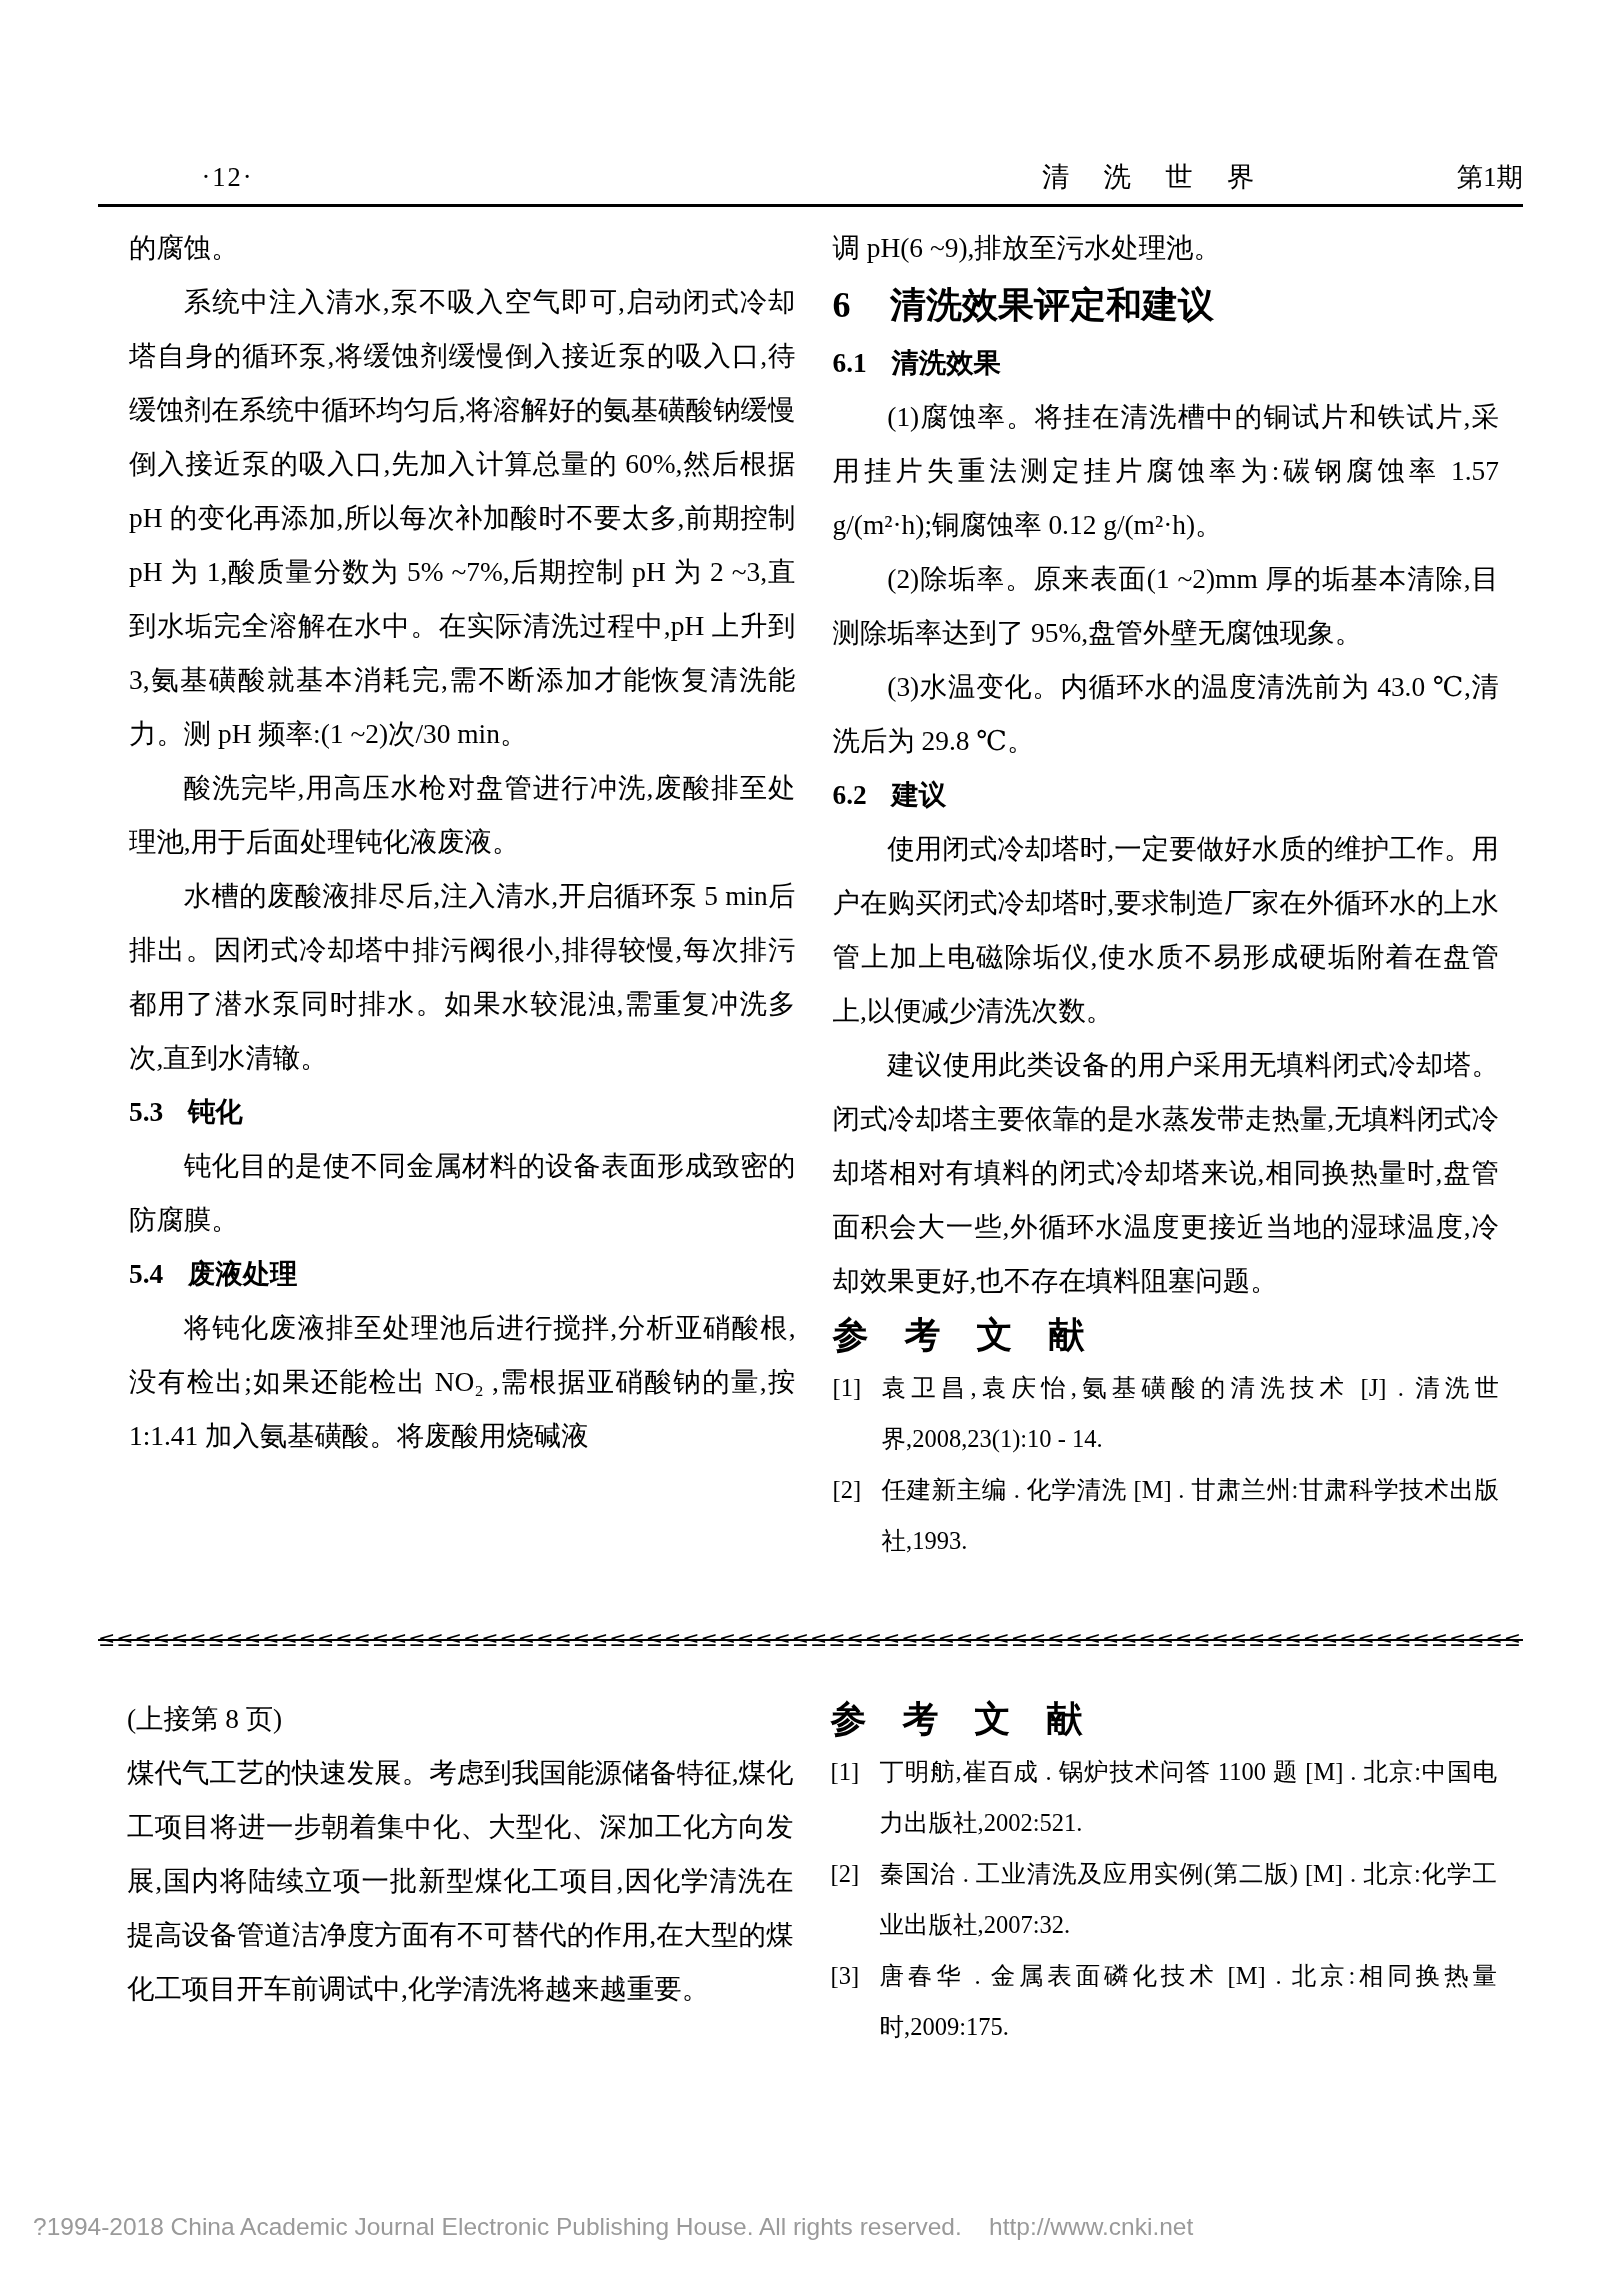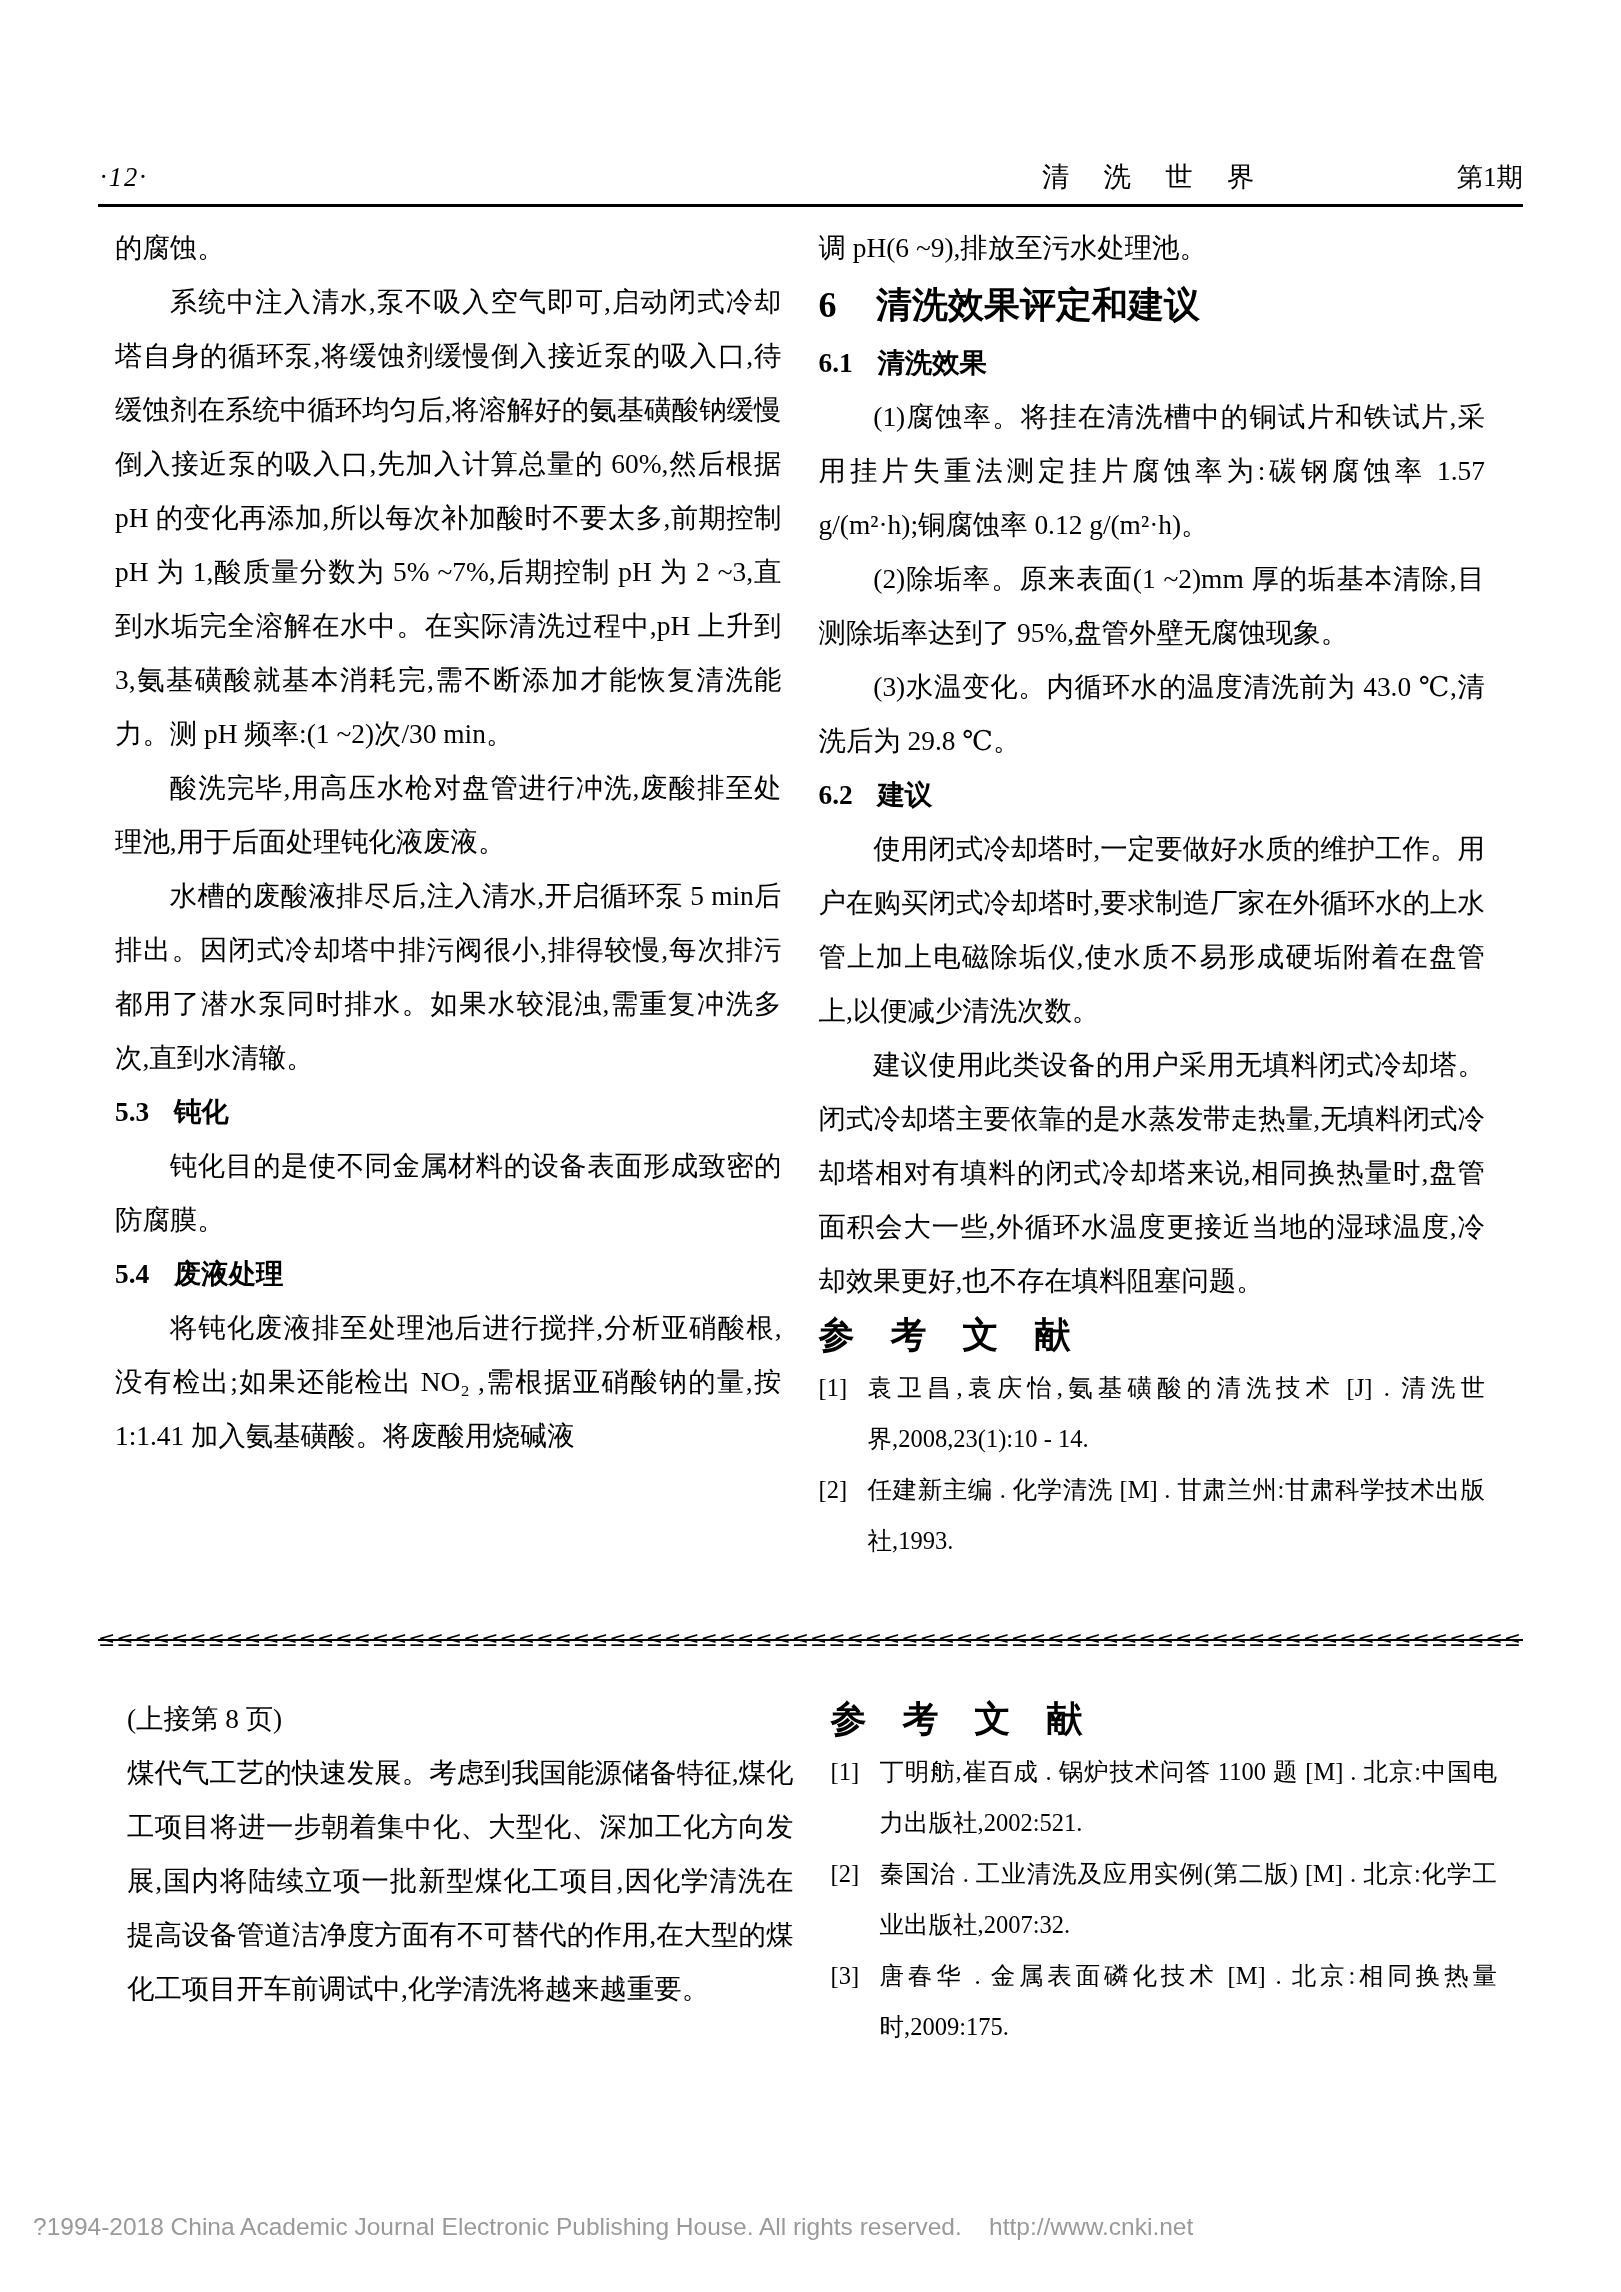--- a/index.html
+++ b/index.html
@@ -9,26 +9,26 @@
     background:#ffffff;
     font-family:"Liberation Serif","DejaVu Serif",serif;
     color:#000;
     overflow:hidden;
   }
   
   .header{
     position:absolute;top:159px;left:100px;width:1423px;
     display:flex;align-items:baseline;font-size:26.5px;
   }
-  .header .pageno{width:255px;text-align:left;letter-spacing:2px;font-style:italic;}
+  .header .pageno{width:255px;text-align:center;letter-spacing:2px;}
   .header .journal{flex:1;text-align:right;letter-spacing:13.7px;font-size:27.4px;}
   .header .issue{width:255px;text-align:right;}
   .header-rule{position:absolute;top:204px;left:98px;width:1425px;height:2.9px;background:#000;}
   
-  .cols{position:absolute;left:115px;top:221px;width:1370px;display:flex;gap:37px;}
+  .cols{position:absolute;left:129px;top:221px;width:1370px;display:flex;gap:37px;}
   .cols-bottom{position:absolute;left:127px;top:1692px;width:1370px;display:flex;gap:37px;}
   .col{width:667px;font-size:27.4px;line-height:54px;text-align:justify;}
   .col p{margin:0;}
   p.ind{text-indent:2em;}
   .sub-head{font-size:27.4px;font-weight:bold;margin:0;line-height:54px;}
   .sub-head .h-num{margin-right:0.9em;}
   .big-head{font-size:36px;font-weight:bold;line-height:61px;margin:9.8px 0 10.8px;text-align:left;}
   .big-head .h-num{margin-right:1.1em;}
   sup.refmark{font-size:0.58em;vertical-align:super;line-height:0;}
   

